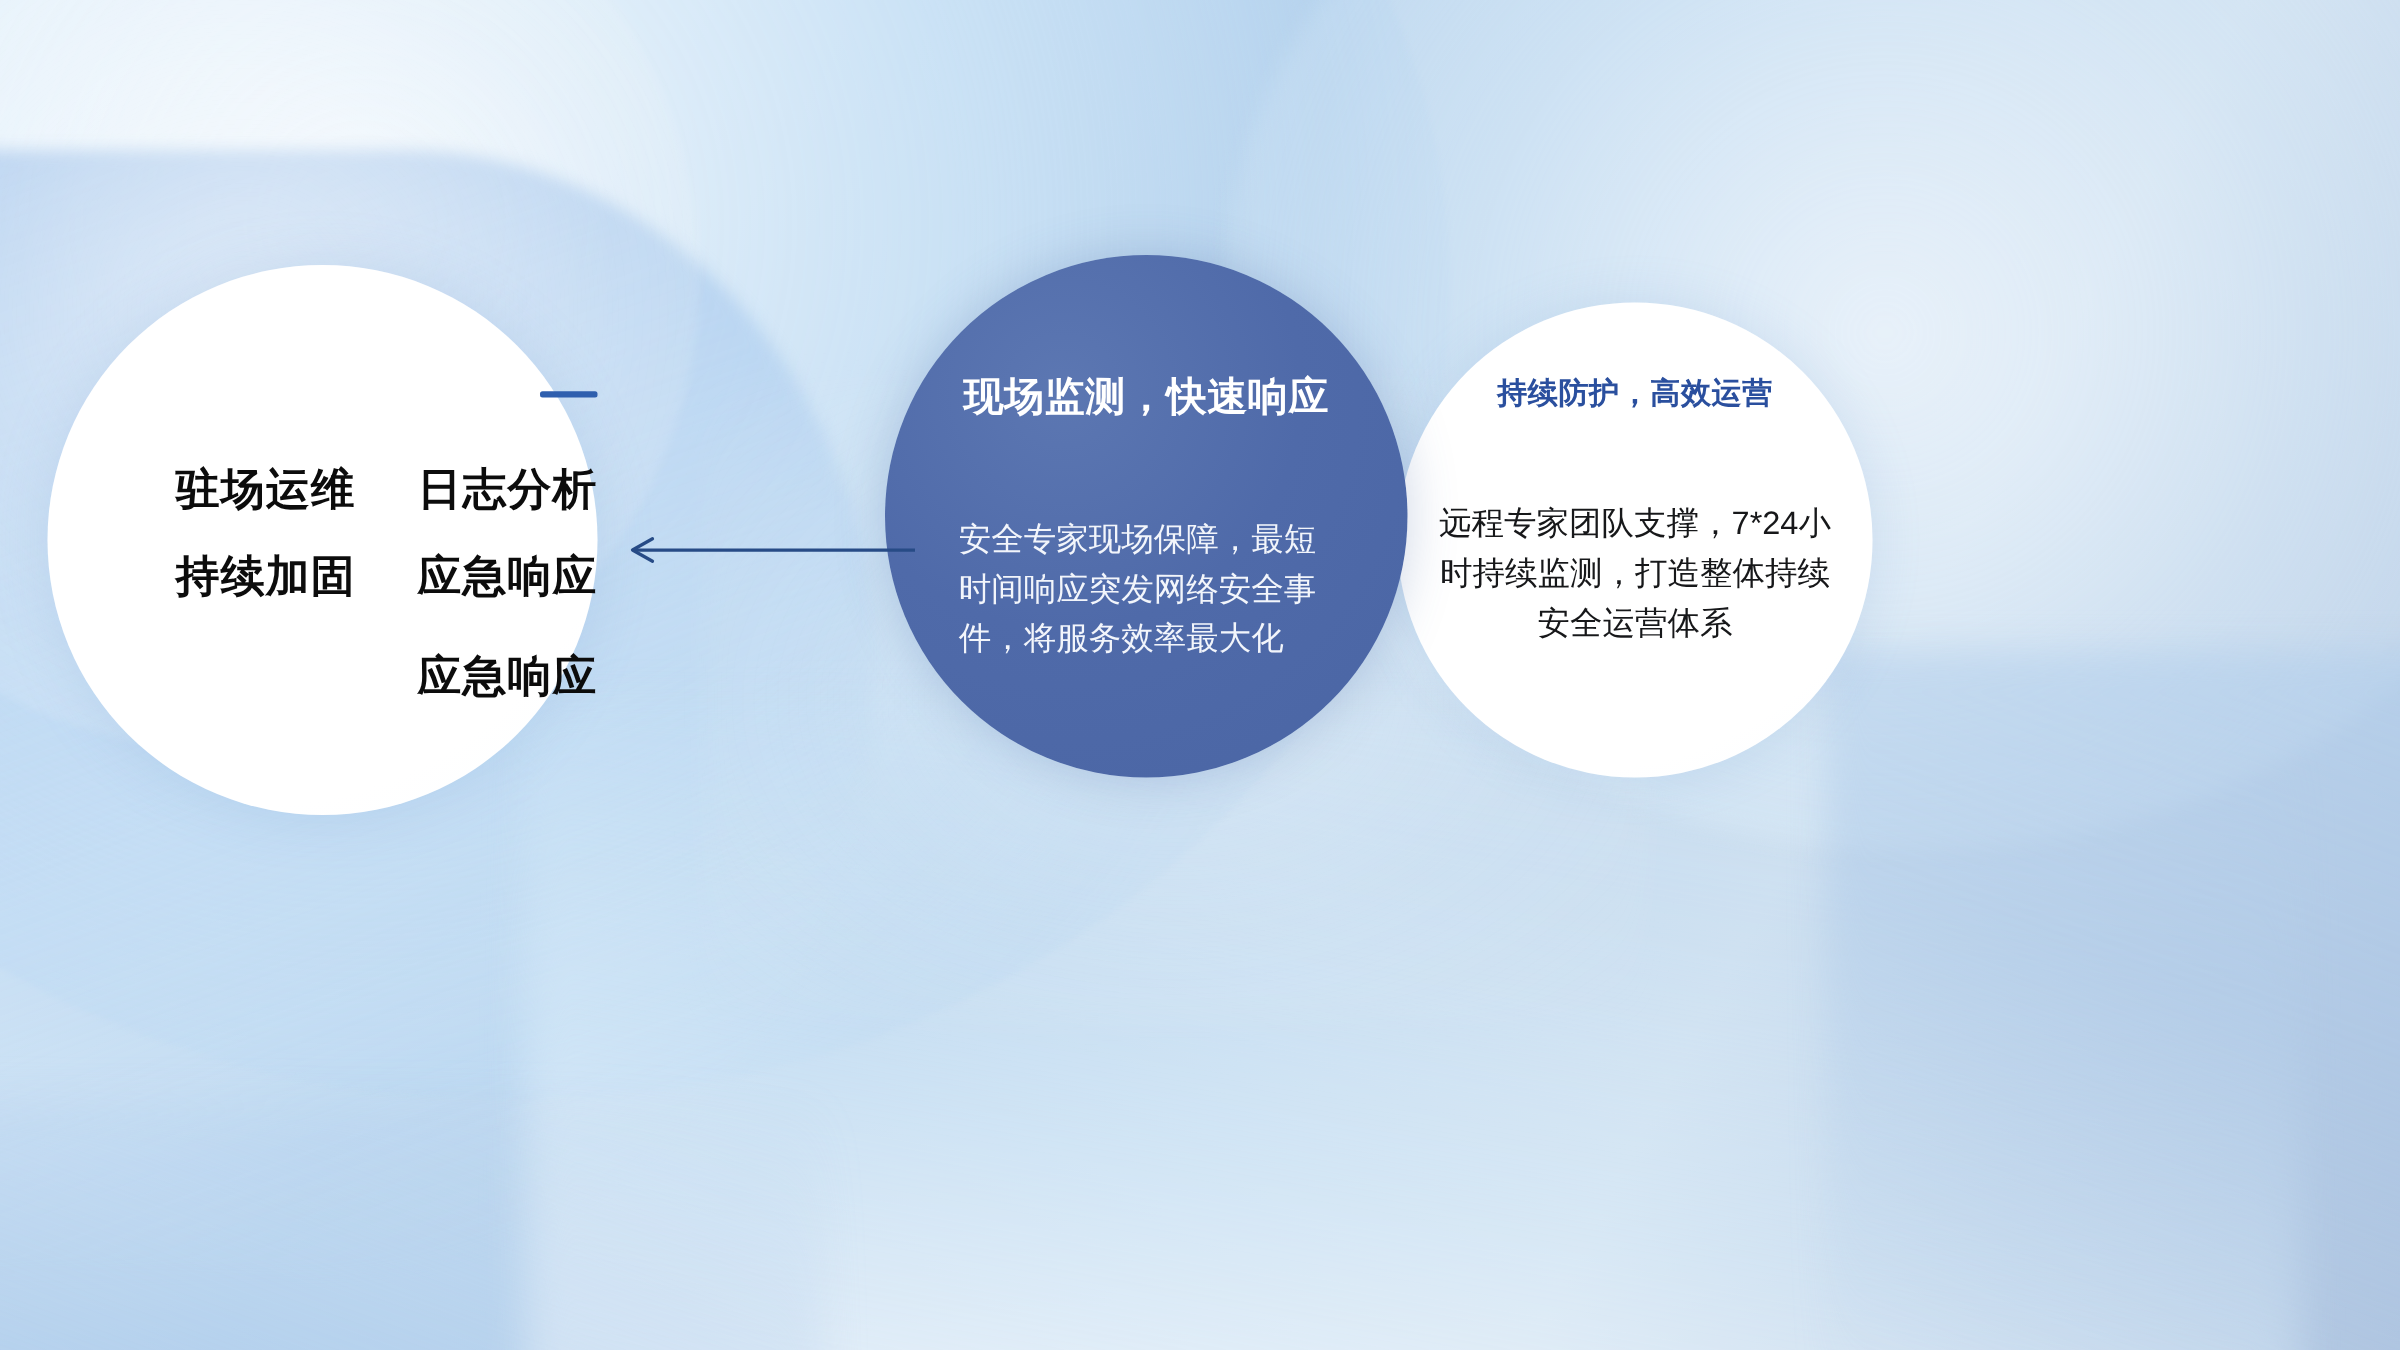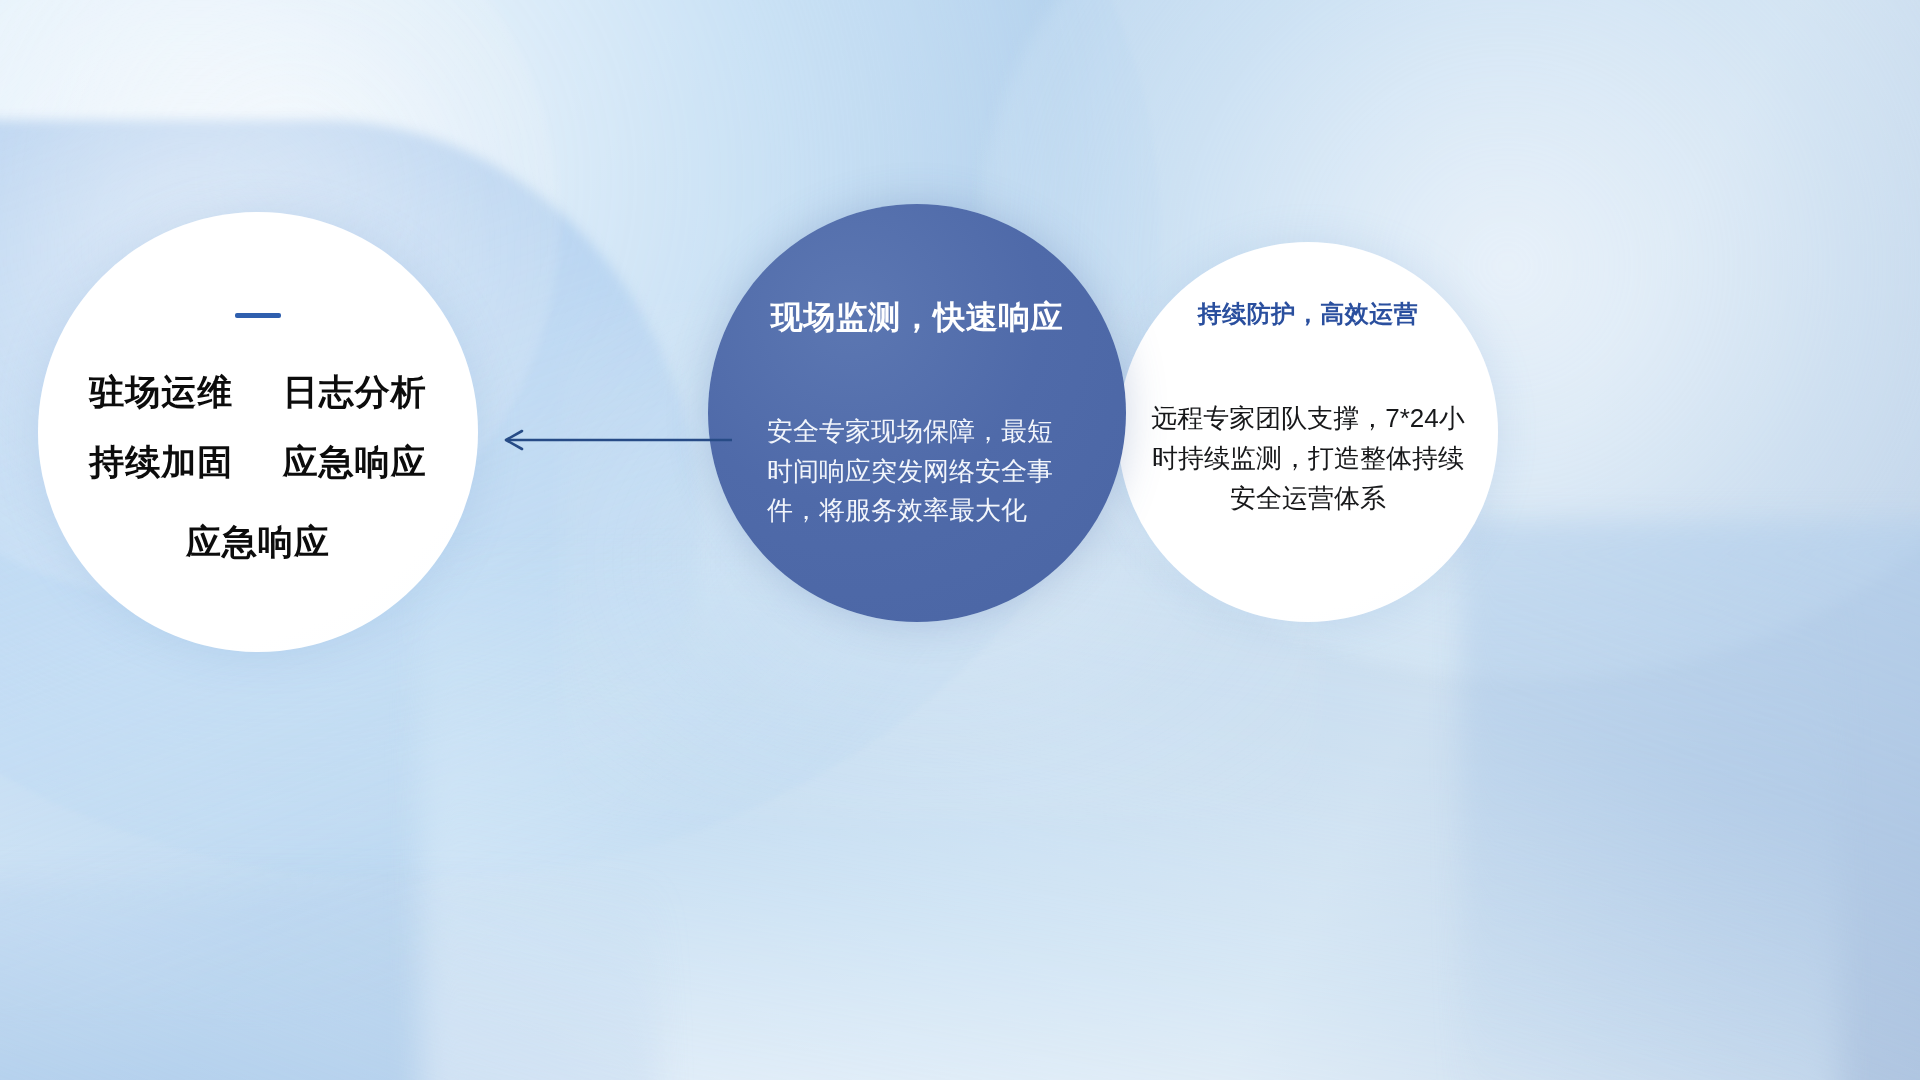--- a/index.html
+++ b/index.html
@@ -117,21 +117,21 @@
   }
   #circle-right{
     left:1118px;top:242px;width:380px;height:380px;
     background:radial-gradient(circle at 40% 30%, #ffffff 0%, #ffffff 74%, #fafcff 100%);
     box-shadow:0 0 40px rgba(120,160,210,0.20);
     z-index:2;
   }
 
   
   #left-inner{
-    width:100%;display:flex;flex-direction:column;align-items:center;
+    width:100%;display:flex;flex-direction:column;align-items:flex-end;
     transform:translateY(4px);
   }
   #left-dash{
     width:46px;height:5px;border-radius:2px;background:#2f5fae;
     margin:0 0 56px 0;
   }
   .left-line{
     color:#0c0c0c;font-weight:bold;font-size:35px;letter-spacing:1px;
     line-height:1.0;white-space:nowrap;
   }

